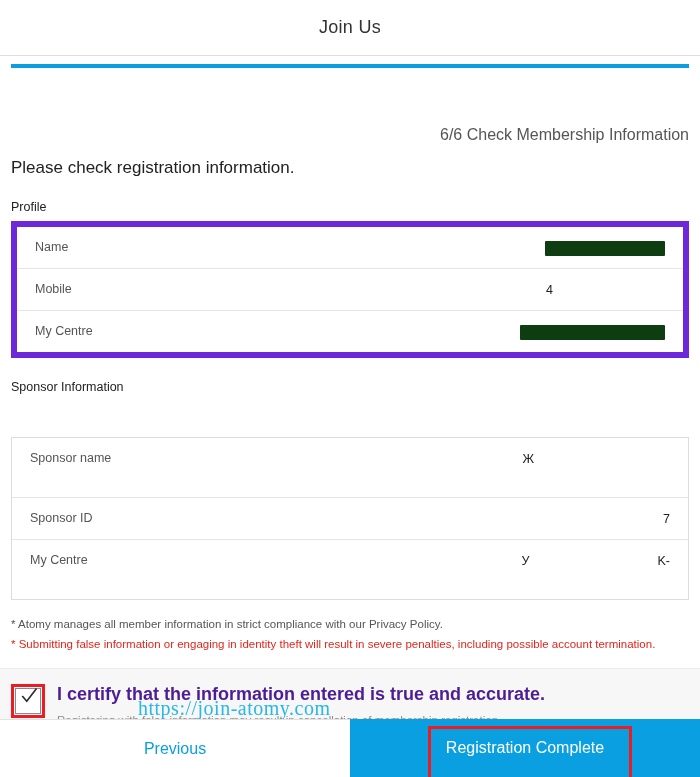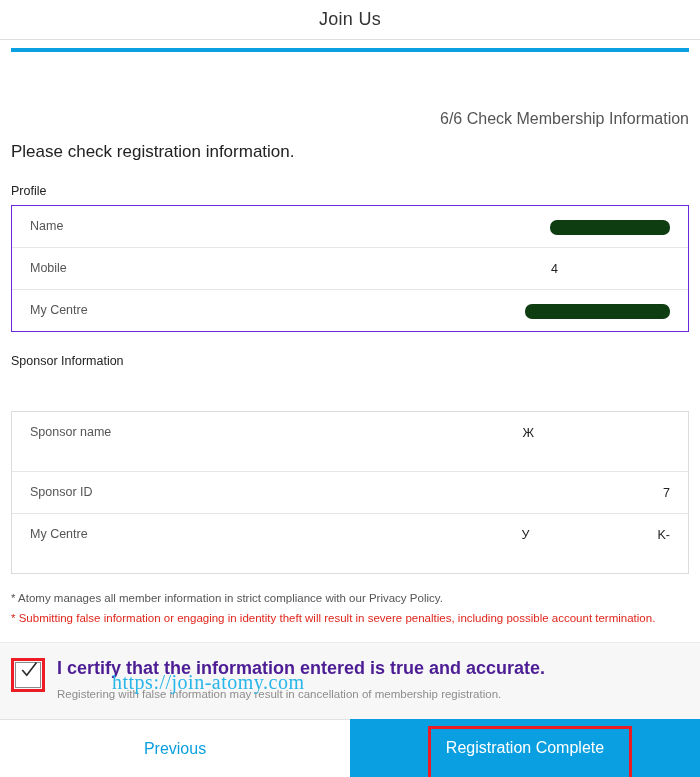--- a/index.html
+++ b/index.html
@@ -11,21 +11,21 @@
     height: 777px;
     background: #ffffff;
     font-family: "Liberation Sans", sans-serif;
     color: #333;
     position: relative;
     overflow: hidden;
   }
 
   
   .page-header {
-    height: 40px;
+    height: 56px;
     display: flex;
     align-items: center;
     justify-content: center;
     border-bottom: 1px solid #ddd;
   }
   .page-header .title {
     font-size: 18px;
     color: #333;
     letter-spacing: .3px;
   }
@@ -65,21 +65,21 @@
   .section-label {
     padding: 22px 11px 7px 11px;
     font-size: 12.5px;
     font-weight: normal;
     color: #222;
   }
 
   
   .info-box {
     margin: 0 11px;
-    border: 1px solid #6d28d9;
+    border: 6px solid #6d28d9;
     background: #fff;
   }
   .info-box.plain {
     border: 1px solid #dcdcdc;
     margin-top: 36px;
   }
   .info-row {
     display: flex;
     align-items: flex-start;
     justify-content: space-between;
@@ -100,21 +100,21 @@
     text-align: right;
     flex: 1 1 auto;
     padding-left: 20px;
     line-height: 18px;
   }
   
   .redact {
     display: inline-block;
     background: #0d3d10;
     color: transparent;
-    border-radius: 7px;
+    border-radius: 1px;
     line-height: 15px;
     vertical-align: middle;
   }
 
   
   .notes {
     padding: 14px 11px 0 11px;
   }
   .note {
     font-size: 11.5px;
@@ -171,21 +171,21 @@
   .consent-sub {
     font-size: 11.5px;
     color: #8d8d8d;
     line-height: 18px;
     margin-top: 8px;
   }
 
   
   .watermark {
     position: absolute;
-    left: 112px;
+    left: 138px;
     top: 28px;
     font-size: 20px;
     color: #29b6e8;
     font-family: "Liberation Serif", serif;
     letter-spacing: .5px;
     white-space: nowrap;
     pointer-events: none;
   }
 
   

